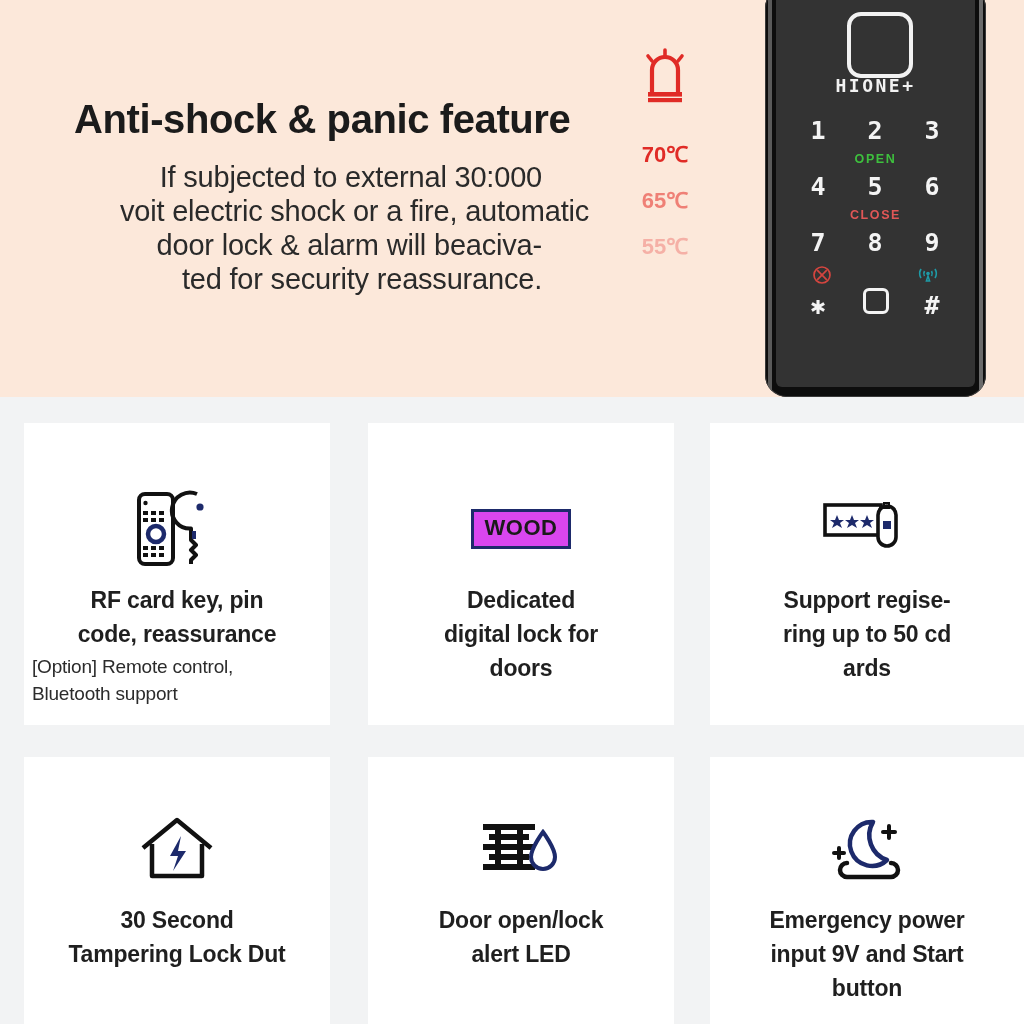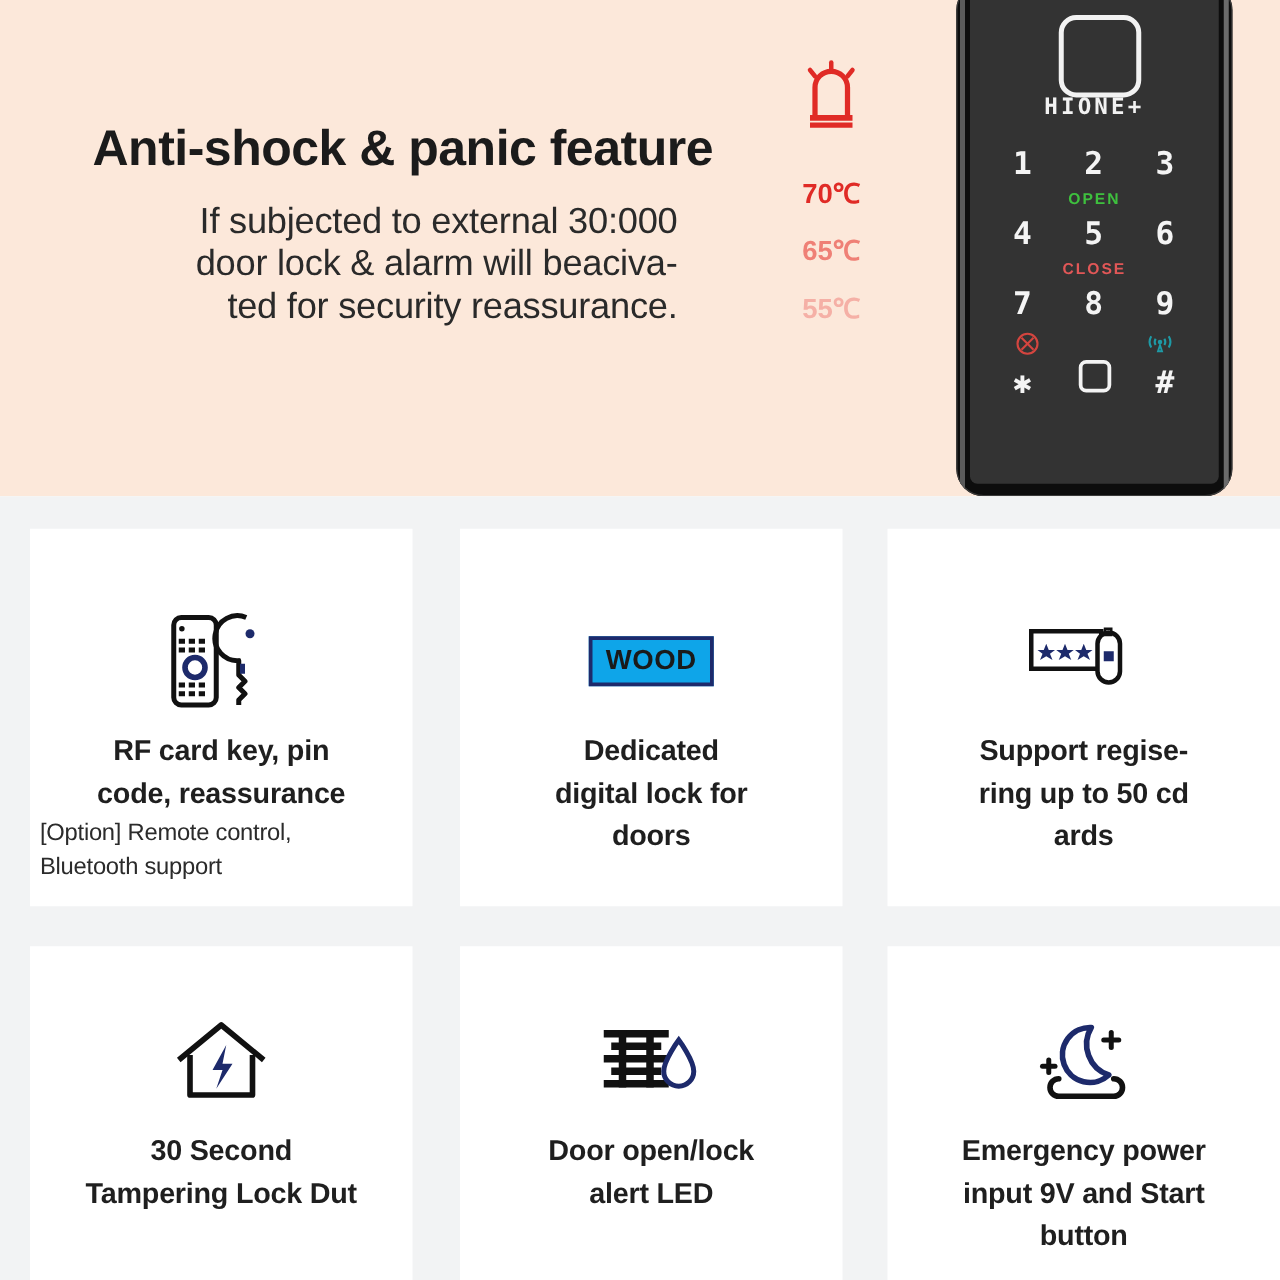--- a/index.html
+++ b/index.html
@@ -118,32 +118,33 @@
     font-size:23px;font-weight:bold;line-height:34px;color:#1f1f1f;
     letter-spacing:-0.2px;
   }
   .card-sub{
     margin-top:2px;padding:0 8px;text-align:left;
     font-size:19px;line-height:27px;color:#2b2b2b;letter-spacing:-0.2px;
   }
   .wood-box{
     border:3px solid #1d2a6b;padding:3px 11px 5px 11px;
     font-size:22px;font-weight:bold;color:#1a1a1a;letter-spacing:0.5px;
-    background:#0ea5e9;
+    background:#d946ef;
   }
 </style>
 </head>
 <body>
 
 <div class="hero">
 
   <div class="hero-title">Anti-shock &amp; panic feature</div>
 
   <div class="hero-body">
     <div>If subjected to external 30:000</div>
+    <div>voit electric shock or a fire, automatic</div>
     <div>door lock &amp; alarm will beaciva-</div>
     <div>ted for security reassurance.</div>
   </div>
 
   <div class="temp-col">
     <svg class="siren" viewBox="0 0 52 56">
       <path d="M13 44 V22 a13 13 0 0 1 26 0 V44" fill="none" stroke="#e02b26" stroke-width="4.2"></path>
       <rect x="9" y="44" width="34" height="4.6" fill="#e02b26"></rect>
       <rect x="9" y="50" width="34" height="4.2" fill="#e02b26"></rect>
       <line x1="26" y1="2" x2="26" y2="8" stroke="#e02b26" stroke-width="3.6" stroke-linecap="round"></line>

